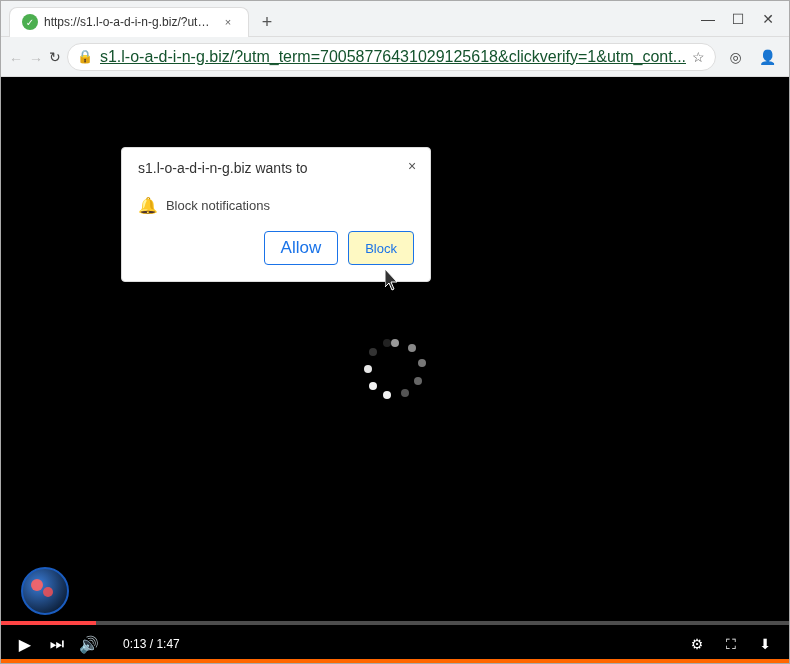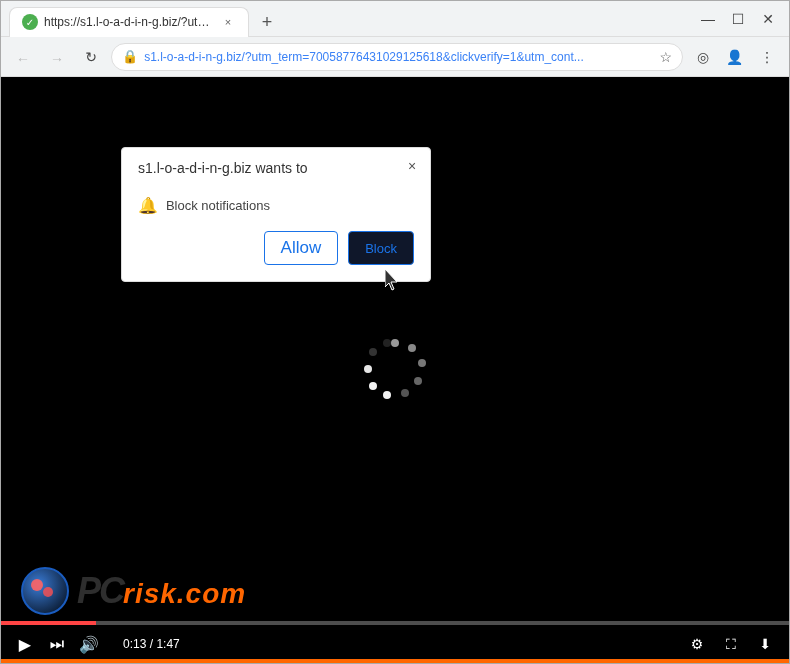--- a/index.html
+++ b/index.html
@@ -87,21 +87,21 @@
       border: 1px solid #ddd;
       border-radius: 14px;
       display: flex;
       align-items: center;
       padding: 0 10px;
       gap: 6px;
       font-size: 13px;
       color: #333;
     }
     .lock-icon { color: #555; font-size: 13px; }
-    .url-text { flex: 1; font-size: 12px; color: #3b82f6; overflow: hidden; white-space: nowrap; text-overflow: ellipsis; }
+    .url-text { flex: 1; font-size: 16px; color: #14532d; overflow: hidden; white-space: nowrap; text-overflow: ellipsis; text-decoration: underline; }
     .star-icon { color: #555; font-size: 14px; }
     .address-right { display: flex; gap: 4px; align-items: center; }
     .addr-btn {
       width: 28px; height: 28px;
       display: flex; align-items: center; justify-content: center;
       border-radius: 50%; cursor: pointer; font-size: 14px; color: #444;
     }
 
     
     .content-area {
@@ -169,21 +169,21 @@
       border-radius: 4px;
       background: #fff;
       color: #1a73e8;
       font-size: 17px;
       cursor: pointer;
     }
     .btn-block {
       padding: 0 16px;
       border: 1px solid #1a73e8;
       border-radius: 4px;
-      background: #0f172a;
+      background: #fef9c3;
       color: #1a73e8;
       font-size: 13px;
       cursor: pointer;
     }
 
     
     .pcrisk-logo {
       position: absolute;
       bottom: 48px;
       left: 20px;
@@ -351,23 +351,20 @@
         <circle cx="27" cy="62" r="4" fill="#fff" opacity="0.95"></circle>
         <circle cx="13" cy="53" r="4" fill="#fff" opacity="0.95"></circle>
         <circle cx="8" cy="36" r="4" fill="#fff" opacity="0.9"></circle>
         <circle cx="13" cy="19" r="4" fill="#aaa" opacity="0.3"></circle>
         <circle cx="27" cy="10" r="4" fill="#aaa" opacity="0.2"></circle>
       </svg>
     </div>
 
     <div class="pcrisk-logo">
       <div class="pcrisk-ball"></div>
-      <div>
-        <span class="pcrisk-text">PC</span><span class="pcrisk-risk">risk.com</span>
-      </div>
     </div>
 
     <div class="progress-bar-container">
       <div class="progress-bar-fill"></div>
     </div>
 
     <div class="video-controls">
       <div class="vc-btn">▶</div>
       <div class="vc-btn">⏭</div>
       <div class="vc-btn">🔊</div>

